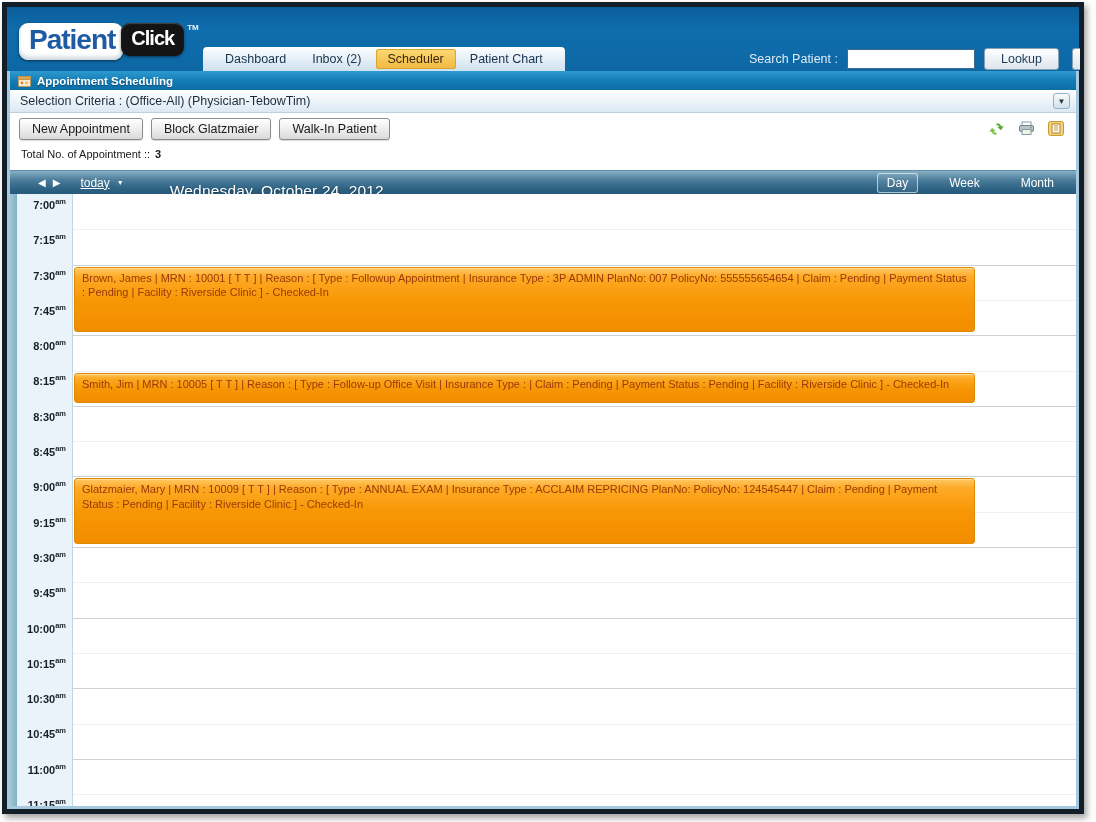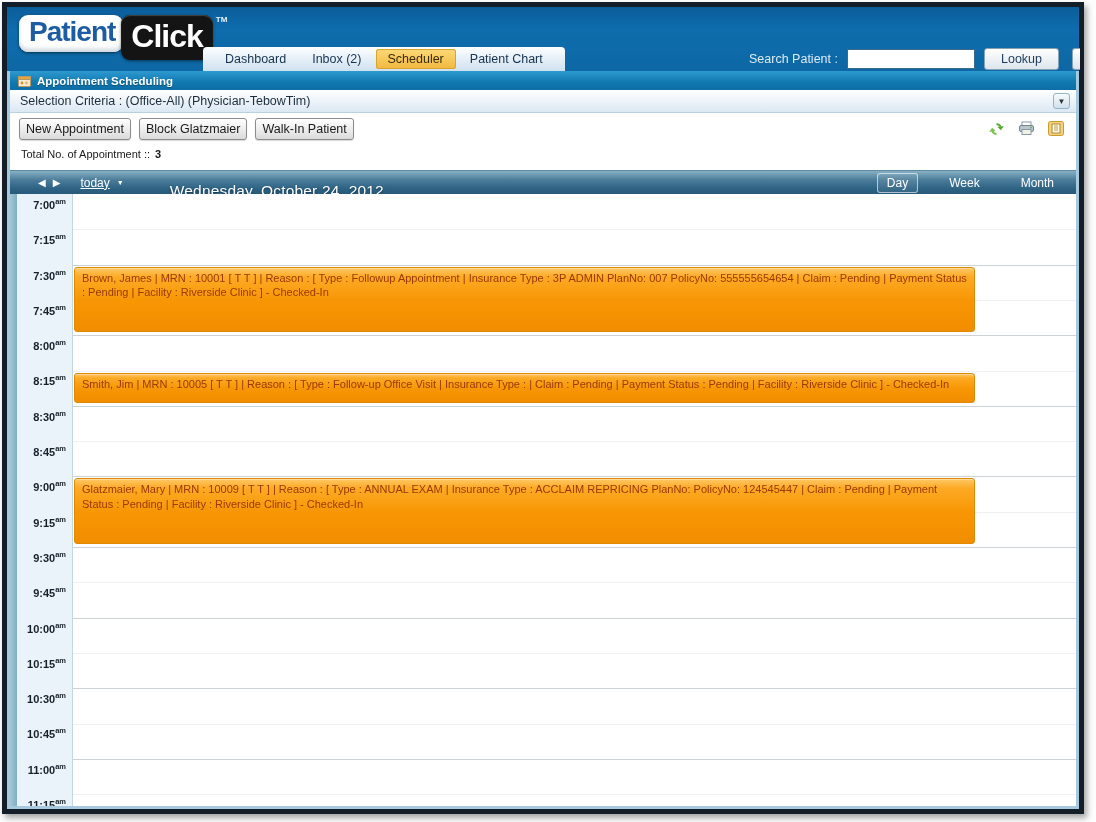--- a/index.html
+++ b/index.html
@@ -11,30 +11,30 @@
   .window{
     position:absolute; left:2px; top:2px; width:1082px; height:812px;
     border:5px solid #141e28; background:#fff;
     box-shadow:3px 4px 6px rgba(0,0,0,.35);
   }
   
   .banner{
     height:64px; position:relative;
     background:linear-gradient(180deg,#0a5d99,#0f6dad 35%,#0d67a4);
   }
-  .logo{ position:absolute; left:12px; top:8px; display:flex; align-items:flex-start; }
+  .logo{ position:absolute; left:12px; top:16px; display:flex; align-items:flex-start; }
   .logo-white{
     background:#fff; border-radius:9px; padding:3px 8px 6px 10px;
     box-shadow:0 1px 3px rgba(0,0,0,.55), inset 0 -3px 4px #ccd6de;
     display:flex; align-items:center;
   }
   .logo-patient{ font-size:28px; font-weight:bold; color:#1d5ca3; letter-spacing:-1px; line-height:1; }
   .logo-black{
     background:#141414; color:#fff; border-radius:9px; padding:5px 10px 8px;
-    margin-left:-2px; font-size:32px; font-weight:bold; line-height:1; letter-spacing:-1px;
+    margin-left:-2px; font-size:20px; font-weight:bold; line-height:1; letter-spacing:-1px;
     box-shadow:0 1px 3px rgba(0,0,0,.5), inset 0 1px 1px #444;
   }
   .logo-tm{ color:#e9f1f7; font-size:8px; margin:0 0 0 3px; font-weight:bold; }
   .tabstrip{
     position:absolute; left:196px; bottom:0; height:24px;
     display:flex; align-items:center; gap:2px; padding:0 10px;
     background:linear-gradient(180deg,#fdfeff,#cfe1ef);
     border-radius:4px 4px 0 0;
   }
   .tab{ padding:3px 12px; font-size:12.5px; color:#16324f; cursor:pointer; white-space:nowrap; }
@@ -75,21 +75,21 @@
   }
   .criteria-txt{ font-size:12.5px; color:#1c2e3e; }
   .chev{
     position:absolute; right:6px; top:3px; width:17px; height:16px;
     background:linear-gradient(180deg,#f6fafc,#d2e1ed); border:1px solid #93b3c9; border-radius:3px;
     display:flex; align-items:center; justify-content:center; font-size:8px; color:#333; cursor:pointer;
   }
   .toolbar{ height:31px; flex:0 0 31px; display:flex; align-items:center; gap:8px; padding:0 9px; background:#fff; }
   .tbtn{
     background:linear-gradient(180deg,#ffffff,#ececec 55%,#dadada);
-    border:1px solid #8b8b8b; border-radius:3px; padding:3px 6px;
+    border:1px solid #8b8b8b; border-radius:3px; padding:3px 12px;
     font-size:12.5px; color:#1a1a1a; cursor:pointer; box-shadow:0 1px 1px rgba(0,0,0,.15);
     font-family:"Liberation Sans", sans-serif;
   }
   .spacer{ flex:1; }
   .icon-btn{ width:22px; height:20px; display:flex; align-items:center; justify-content:center; cursor:pointer; }
   .totalrow{ height:20px; flex:0 0 20px; display:flex; align-items:center; gap:5px; padding:0 11px; font-size:11px; color:#1a1a1a; }
   .totalrow .count{ font-weight:bold; }
   .gap{ height:6px; flex:0 0 6px; background:#fff; }
   
   .calheader{

